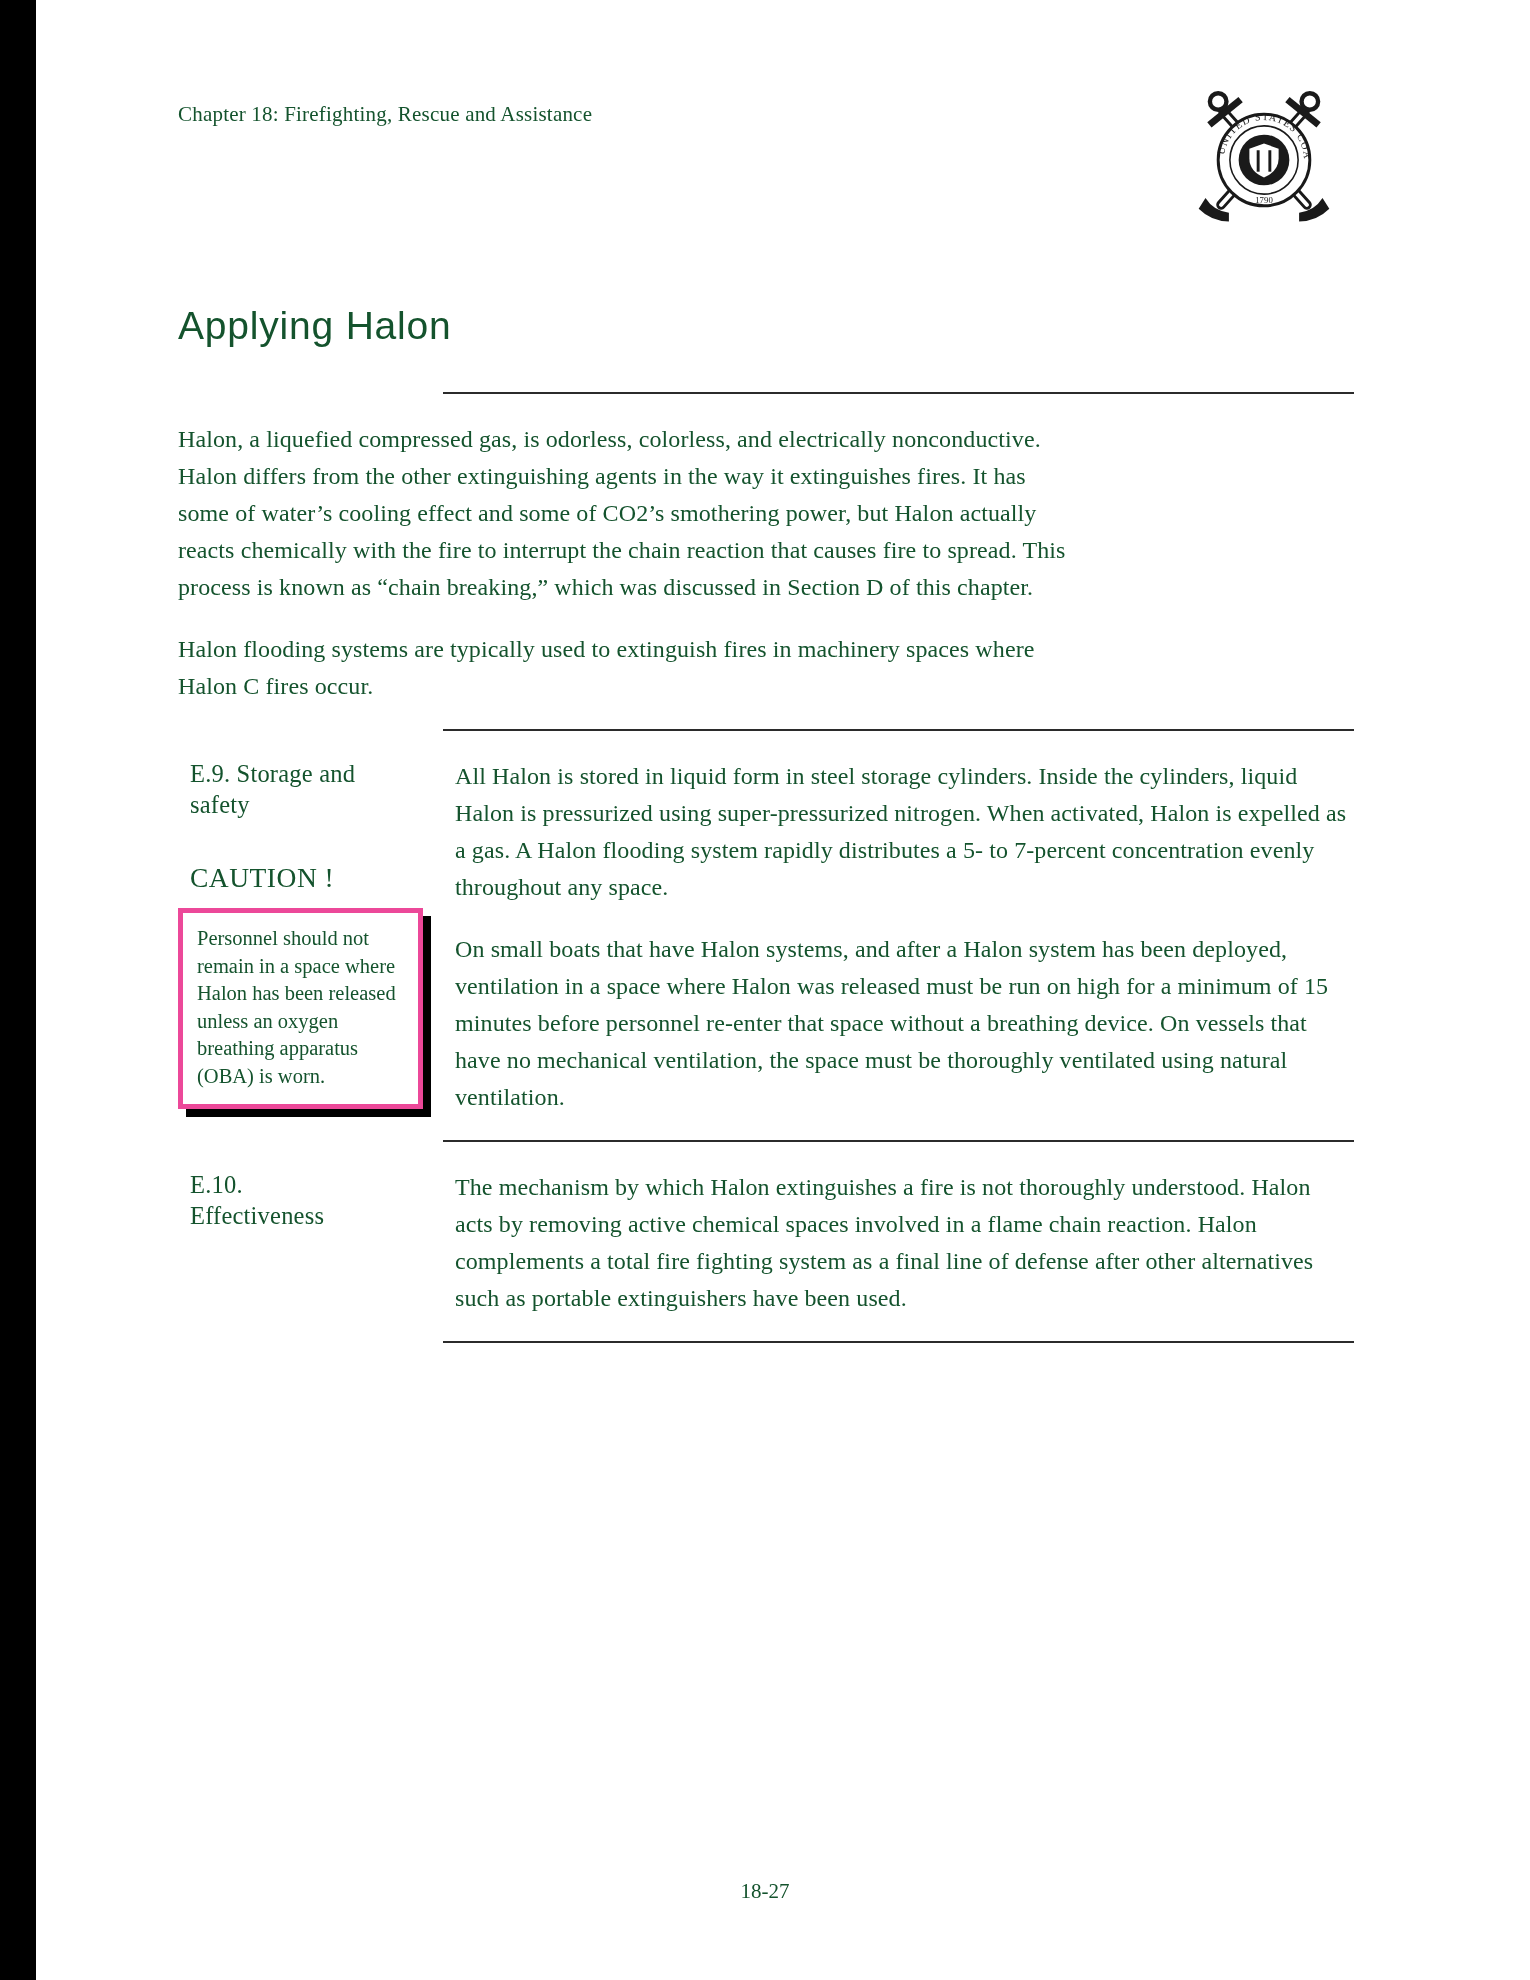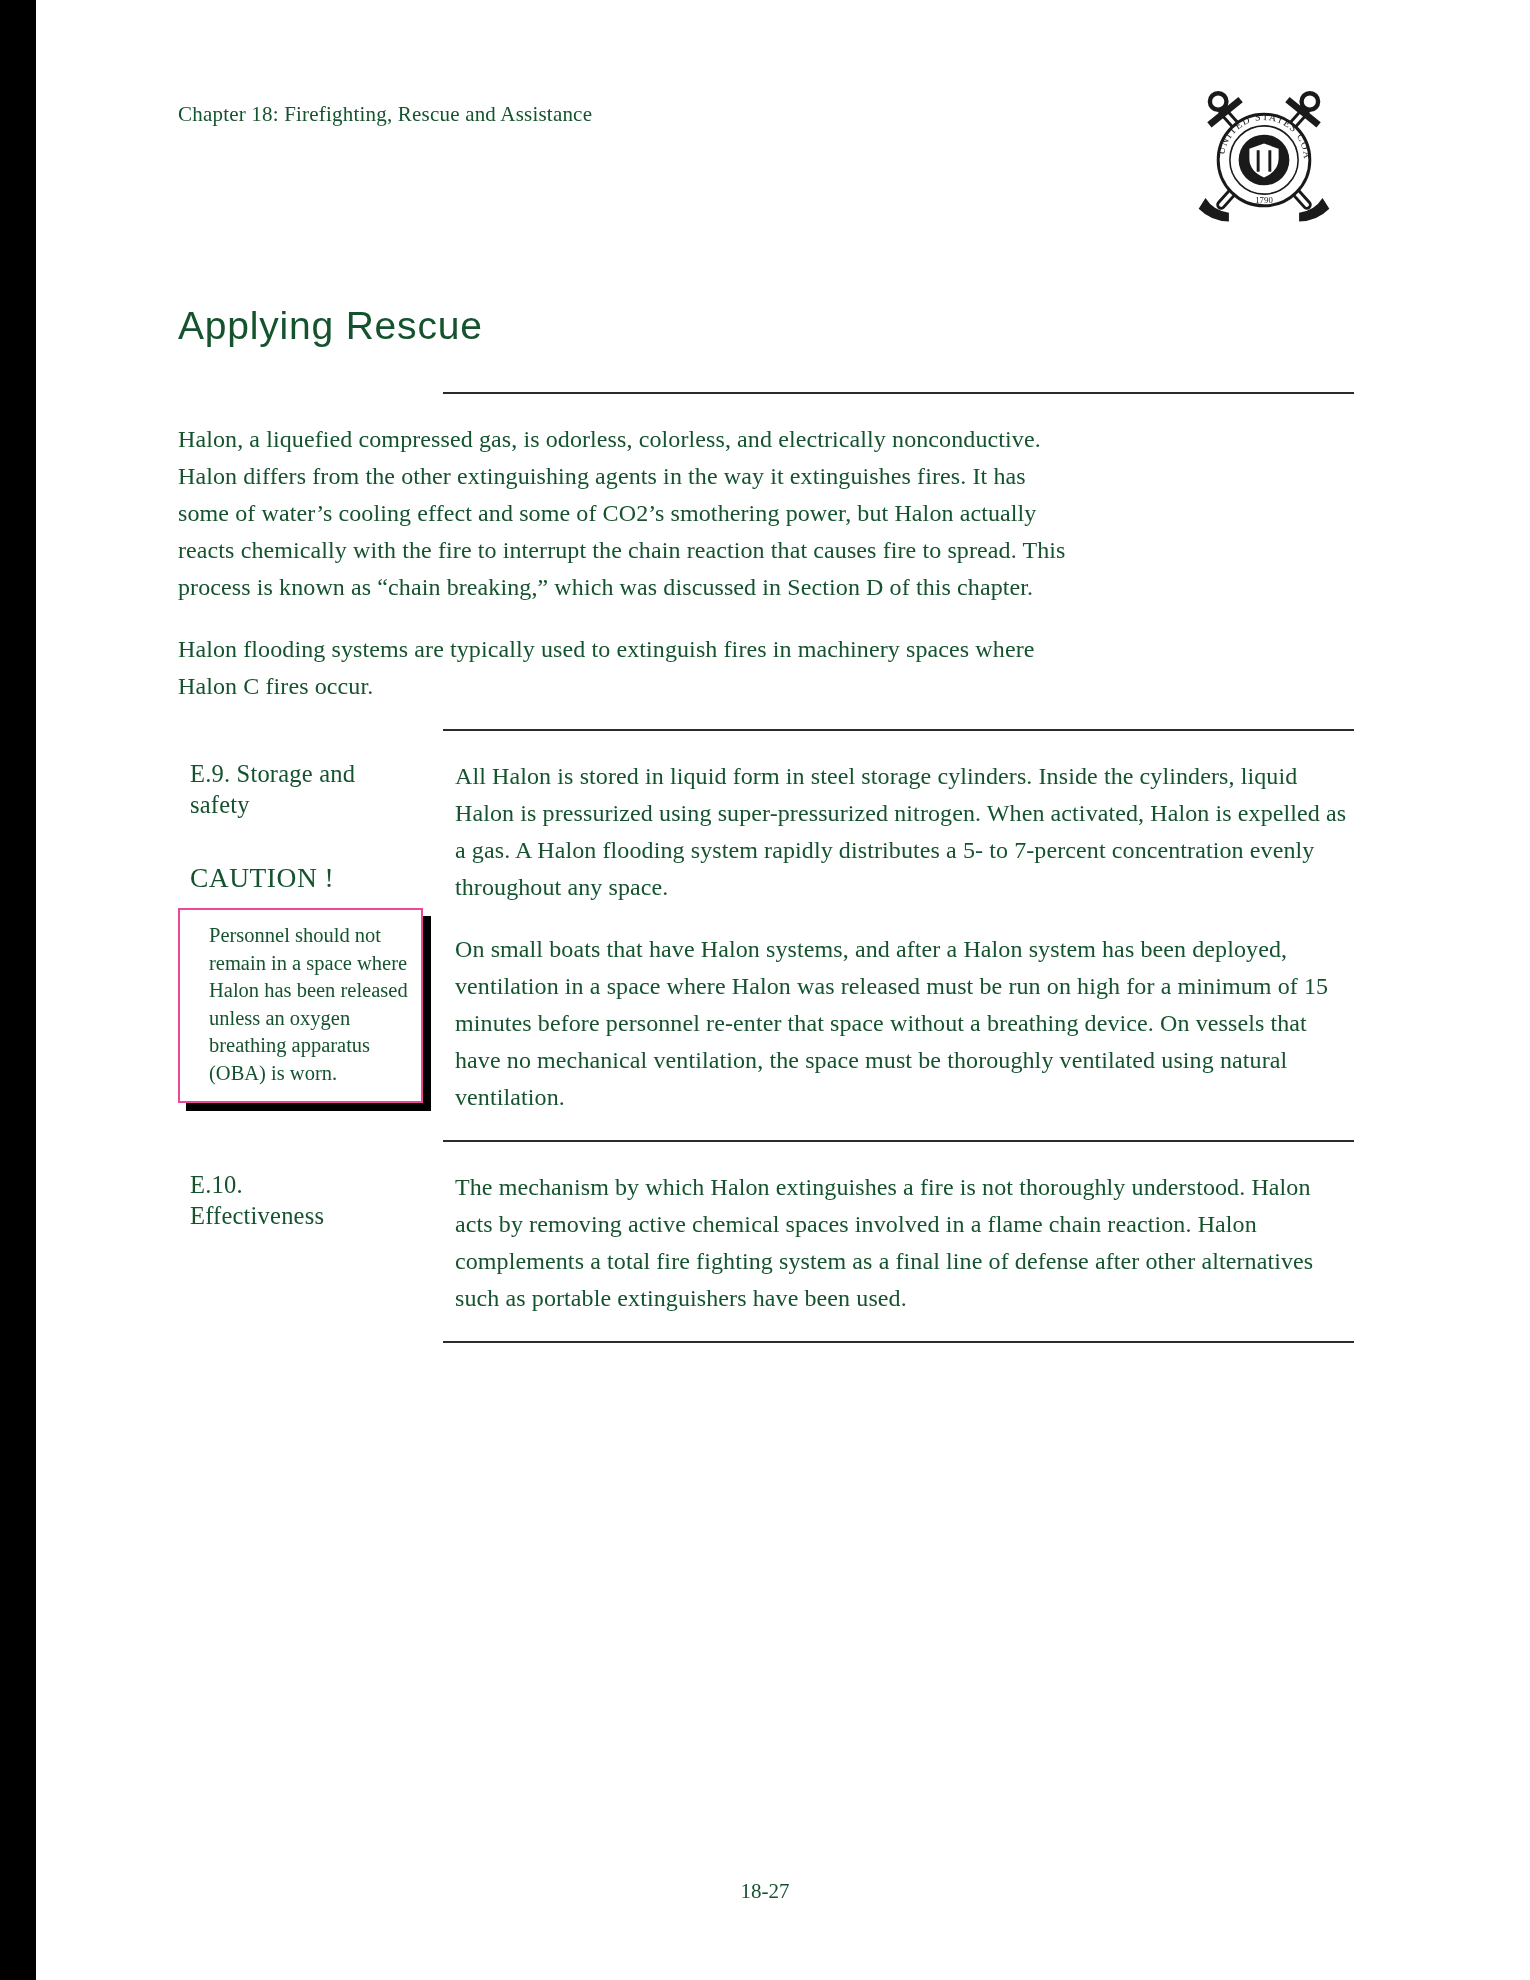--- a/index.html
+++ b/index.html
@@ -77,24 +77,24 @@
   .caution-heading {
     font-size: 27.5px;
     margin-top: 42px;
     letter-spacing: 0.5px;
   }
   .caution-box {
     margin-top: 14px;
     margin-left: -12px;
     width: 245px;
     box-sizing: border-box;
-    border: 2px solid #ec4899;
+    border: 5px solid #ec4899;
     box-shadow: 8px 8px 0 #000000;
     background: #ffffff;
-    padding: 12px 12px 14px 29px;
+    padding: 12px 12px 14px 14px;
     font-size: 20.5px;
     line-height: 27.5px;
   }
   .page-number {
     position: absolute;
     left: 0; right: 0;
     bottom: 76px;
     text-align: center;
     font-size: 21px;
   }
@@ -145,21 +145,21 @@
           <circle cx="80" cy="80" r="26" fill="#1a1a1a"></circle>
           <path d="M80 63 l15 5.5 v10 q0 13 -15 19.5 q-15 -6.5 -15 -19.5 v-10 z" fill="#ffffff"></path>
           <g stroke="#1a1a1a" stroke-width="3">
             <line x1="74" y1="70" x2="74" y2="92"></line>
             <line x1="86" y1="70" x2="86" y2="92"></line>
           </g>
         </svg>
       </div>
     </div>
 
-    <h1 class="title">Applying Rescue</h1>
+    <h1 class="title">Applying Halon</h1>
 
     <div class="sections">
 
       <div class="rule"></div>
 
       <div class="section-body">
         <div class="text-col">
           <p>Halon, a liquefied compressed gas, is odorless, colorless, and electrically nonconductive.  Halon differs from the other extinguishing agents in the way it extinguishes fires.  It has some of water’s cooling effect and some of CO2’s smothering power, but Halon actually reacts chemically with the fire to interrupt the chain reaction that causes fire to spread.  This process is known as “chain breaking,” which was discussed in Section D of this chapter.</p>
           <p>Halon flooding systems are typically used to extinguish fires in machinery spaces where Halon C fires occur.</p>
         </div>

